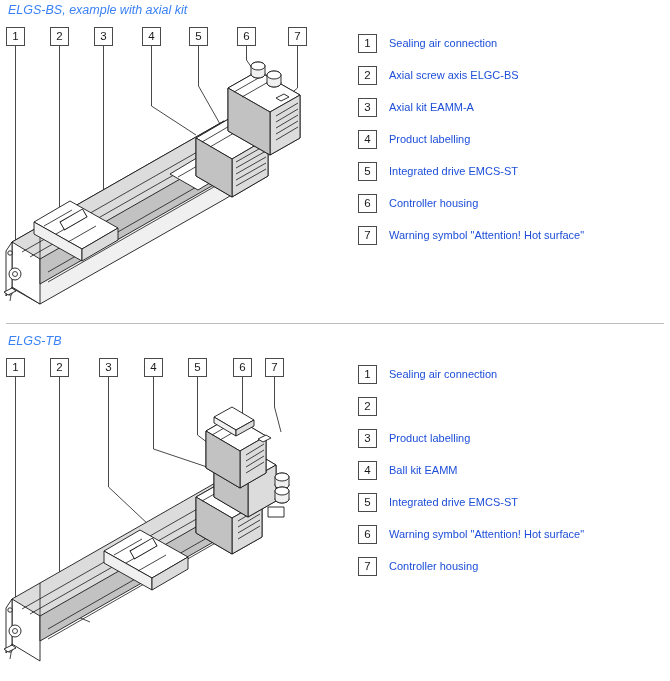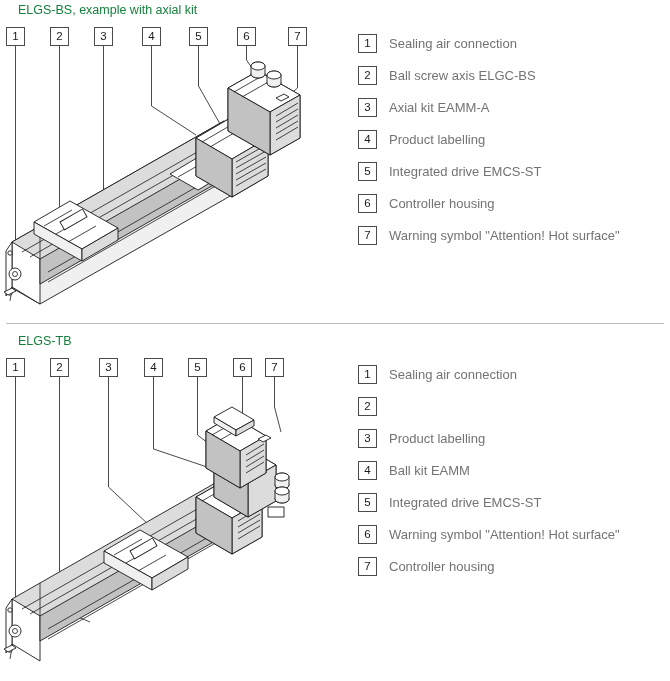--- a/index.html
+++ b/index.html
@@ -17,24 +17,25 @@
   }
   .section {
     position: relative;
     width: 670px;
   }
   #section-1 { height: 320px; }
   #section-2 { height: 355px; }
 
   .section-title {
     position: absolute;
-    left: 18px;
+    left: 8px;
     font-size: 12.5px;
-    color: #15803d;
+    color: #3b82f6;
     white-space: nowrap;
+    font-style: italic;
   }
   #title-1 { top: 3px; }
   #title-2 { top: 6px; }
 
   .divider {
     position: absolute;
     left: 6px;
     width: 658px;
     height: 1px;
     background: #bdbdbd;
@@ -62,22 +63,22 @@
     box-sizing: border-box;
     font-size: 11.5px;
     line-height: 17px;
     text-align: center;
     color: #1a1a1a;
     background: #fff;
     flex: 0 0 auto;
   }
   .legend-label {
     margin-left: 12px;
-    font-size: 13px;
-    color: #737373;
+    font-size: 11px;
+    color: #1d4ed8;
     white-space: nowrap;
   }
 
   
   .top-nums {
     position: absolute;
     height: 19px;
   }
   .top-nums .num-box {
     position: absolute;
@@ -199,21 +200,21 @@
     </g>
   </svg>
 
   <div class="legend" id="legend-1">
     <div class="legend-row">
       <div class="num-box">1</div>
       <div class="legend-label">Sealing air connection</div>
     </div>
     <div class="legend-row">
       <div class="num-box">2</div>
-      <div class="legend-label">Ball screw axis ELGC-BS</div>
+      <div class="legend-label">Axial screw axis ELGC-BS</div>
     </div>
     <div class="legend-row">
       <div class="num-box">3</div>
       <div class="legend-label">Axial kit EAMM-A</div>
     </div>
     <div class="legend-row">
       <div class="num-box">4</div>
       <div class="legend-label">Product labelling</div>
     </div>
     <div class="legend-row">

